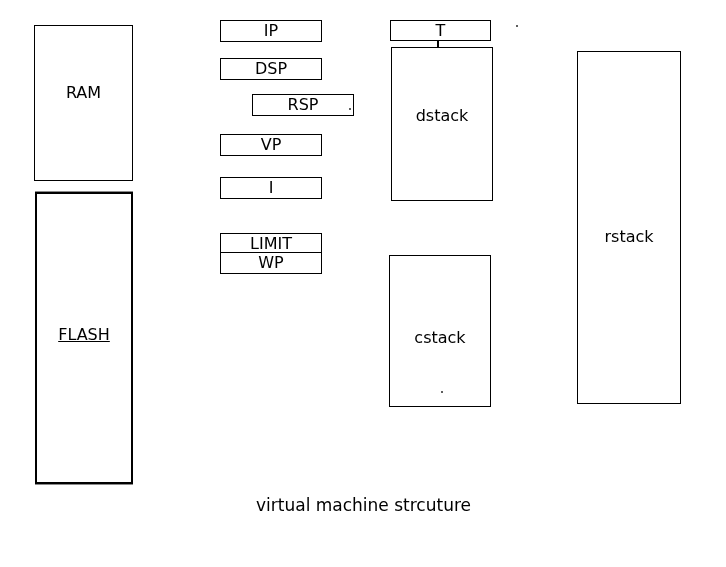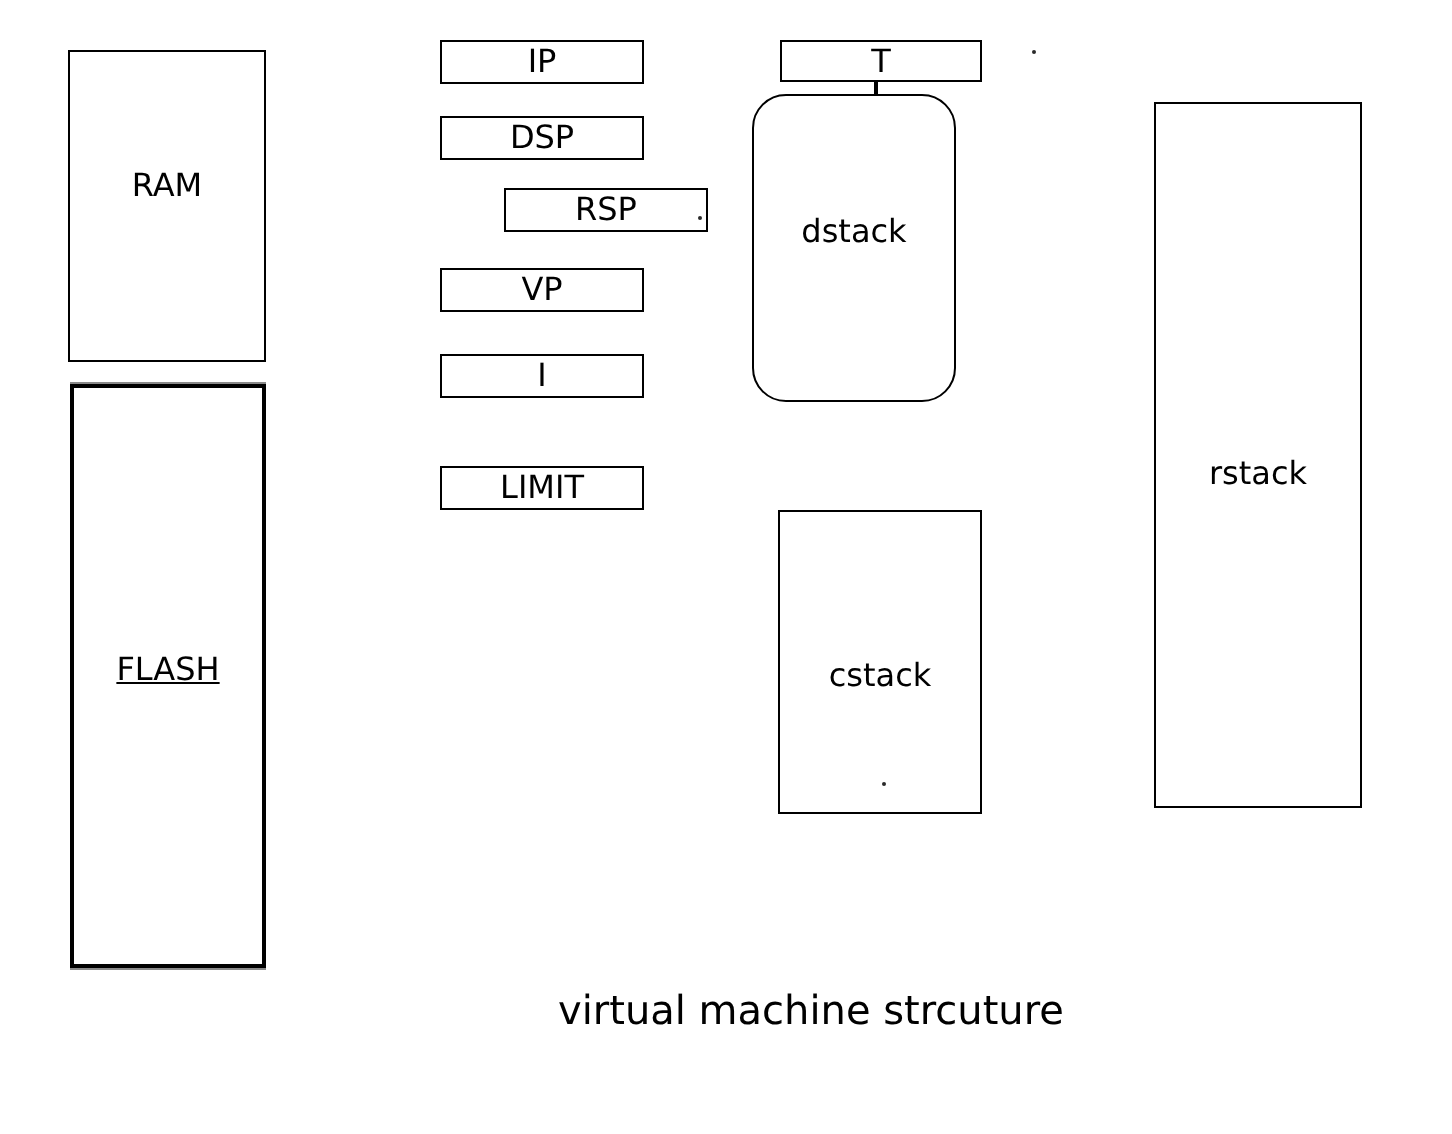--- a/index.html
+++ b/index.html
@@ -48,42 +48,41 @@
   .reg-rsp   { top: 94px; margin-left: 32px; }
   .reg-vp    { top: 134px; text-align: right; }
   .reg-i     { top: 177px; }
   .reg-limit { top: 233px; }
   .reg-wp    { top: 252px; }
   .t-box {
     left: 390px; top: 20px; width: 101px; height: 21px;
     border-width: 1.7px;
   }
   .dstack-box {
-    left: 376px; top: 47px; width: 102px; height: 154px;
+    left: 391px; top: 47px; width: 102px; height: 154px;
     padding-bottom: 17px;
-    border-radius: 17px;
   }
   .cstack-box {
     left: 389px; top: 255px; width: 102px; height: 152px;
     padding-top: 14px;
   }
   .rstack-box {
     left: 577px; top: 51px; width: 104px; height: 353px;
     padding-top: 19px;
   }
   .connector {
     position: absolute;
     left: 437px; top: 41px;
     width: 1.5px; height: 12px;
     background: #000000;
   }
   .caption {
     position: absolute;
-    left: 279px; top: 496px;
-    font-size: 20px;
+    left: 256px; top: 496px;
+    font-size: 17px;
     line-height: 19px;
     white-space: nowrap;
     color: #000000;
   }
   .dot {
     position: absolute;
     width: 2px; height: 2px;
     background: #2a2a2a;
     border-radius: 50%;
   }
@@ -105,20 +104,21 @@
   <div class="box reg reg-dsp">DSP</div>
 
   <div class="box reg reg-rsp">RSP</div>
 
   <div class="box reg reg-vp">VP</div>
 
   <div class="box reg reg-i">I</div>
 
   <div class="box reg reg-limit">LIMIT</div>
 
+  <div class="box reg reg-wp">WP</div>
 
   <div class="box t-box">T</div>
 
   <div class="connector"></div>
 
   <div class="box dstack-box">dstack</div>
 
   <div class="box cstack-box">cstack</div>
 
   <div class="box rstack-box">rstack</div>

